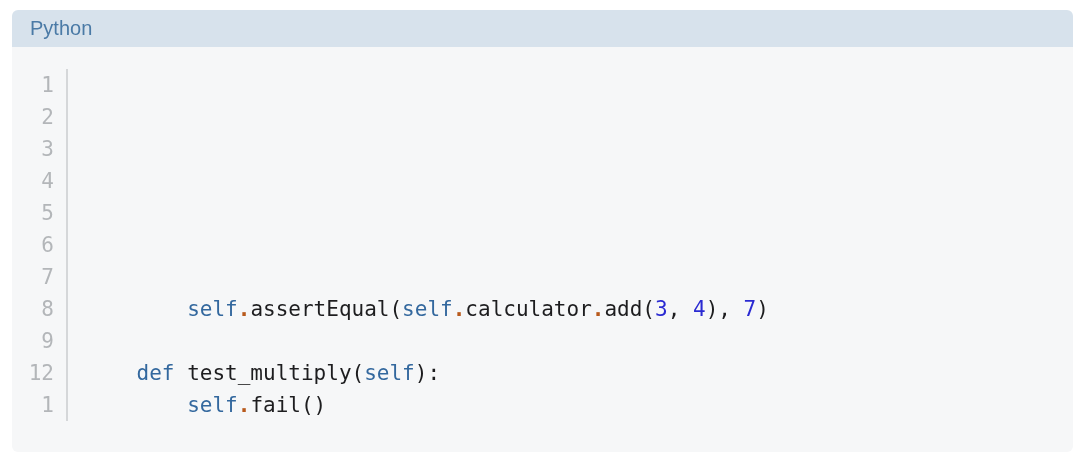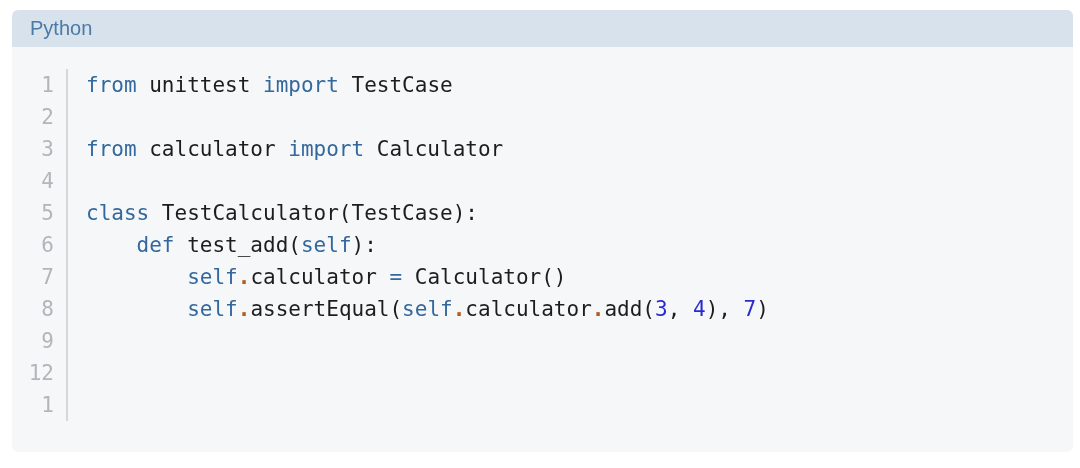--- a/index.html
+++ b/index.html
@@ -75,55 +75,52 @@
 <body>
 
 <div class="code-block">
   <div class="code-header">
     <span class="code-title">Python</span>
   </div>
   <div class="code-body">
     <div id="code-lines">
         <div class="row">
           <span class="gutter">1</span>
-          <span class="codecell"><span class="tok-keyword">from</span><span class="tok-plain"> unittest </span><span class="tok-keyword">import</span><span class="tok-plain"> TestCase</span></span>
         </div>
         <div class="row">
           <span class="gutter">2</span>
           <span class="codecell"></span>
         </div>
         <div class="row">
           <span class="gutter">3</span>
-          <span class="codecell"><span class="tok-keyword">from</span><span class="tok-plain"> calculator </span><span class="tok-keyword">import</span><span class="tok-plain"> Calculator</span></span>
         </div>
         <div class="row">
           <span class="gutter">4</span>
           <span class="codecell"></span>
         </div>
         <div class="row">
           <span class="gutter">5</span>
-          <span class="codecell"><span class="tok-keyword">class</span><span class="tok-plain"> TestCalculator(TestCase):</span></span>
         </div>
         <div class="row">
           <span class="gutter">6</span>
-          <span class="codecell"><span class="tok-plain">    </span><span class="tok-keyword">def</span><span class="tok-plain"> test_add(</span><span class="tok-keyword">self</span><span class="tok-plain">):</span></span>
         </div>
         <div class="row">
           <span class="gutter">7</span>
-          <span class="codecell"><span class="tok-plain">        </span><span class="tok-keyword">self</span><span class="tok-punctuation">.</span><span class="tok-plain">calculator </span><span class="tok-keyword">=</span><span class="tok-plain"> Calculator()</span></span>
         </div>
         <div class="row">
           <span class="gutter">8</span>
           <span class="codecell"><span class="tok-plain">        </span><span class="tok-keyword">self</span><span class="tok-punctuation">.</span><span class="tok-plain">assertEqual(</span><span class="tok-keyword">self</span><span class="tok-punctuation">.</span><span class="tok-plain">calculator</span><span class="tok-punctuation">.</span><span class="tok-plain">add(</span><span class="tok-number">3</span><span class="tok-plain">, </span><span class="tok-number">4</span><span class="tok-plain">), </span><span class="tok-number">7</span><span class="tok-plain">)</span></span>
         </div>
         <div class="row">
           <span class="gutter">9</span>
           <span class="codecell"></span>
         </div>
         <div class="row">
           <span class="gutter">12</span>
+          <span class="codecell"><span class="tok-plain">    </span><span class="tok-keyword">def</span><span class="tok-plain"> test_multiply(</span><span class="tok-keyword">self</span><span class="tok-plain">):</span></span>
         </div>
         <div class="row">
           <span class="gutter">1</span>
+          <span class="codecell"><span class="tok-plain">        </span><span class="tok-keyword">self</span><span class="tok-punctuation">.</span><span class="tok-plain">fail()</span></span>
         </div>
       </div>
   </div>
 </div>
 
 </body></html>

